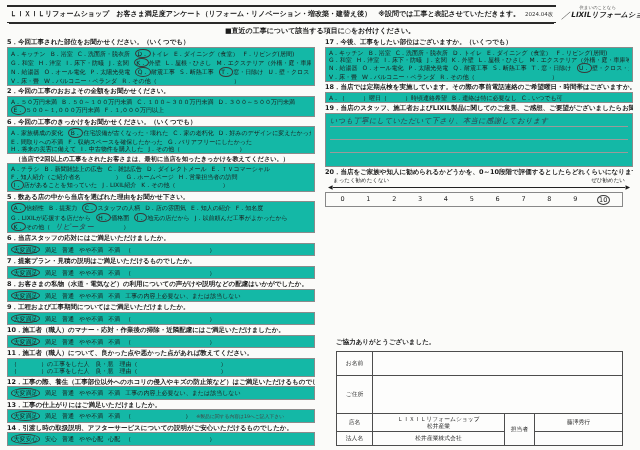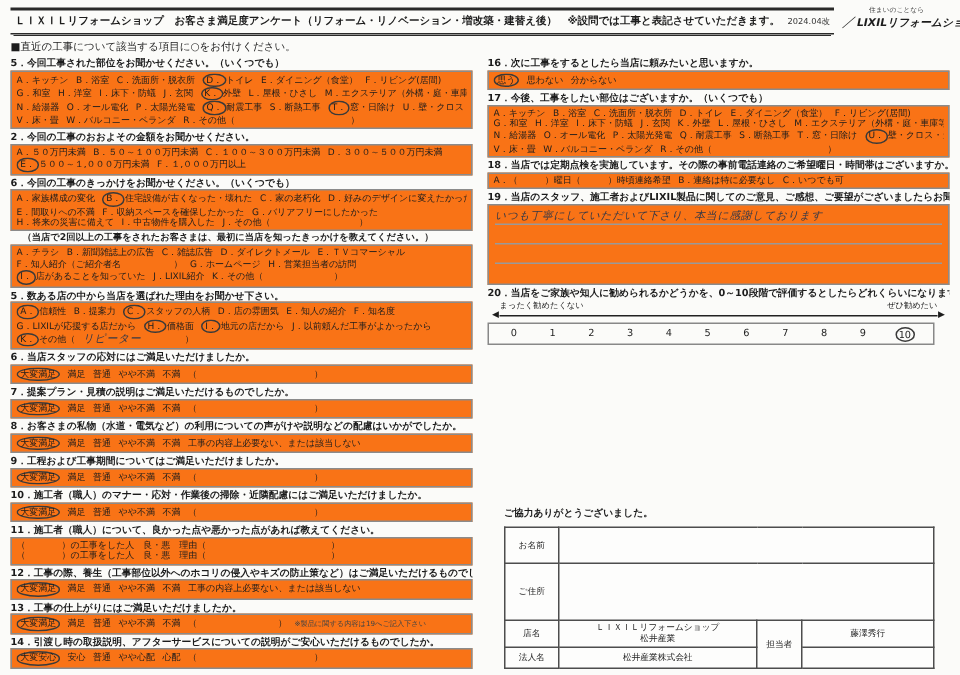--- a/index.html
+++ b/index.html
@@ -9,28 +9,28 @@
   
   .header{display:flex;align-items:flex-start;}
   .header-bar{flex:1;border-top:2px solid #2a2a2a;border-bottom:1px solid #2a2a2a;box-shadow:0 3px 0 -2px #2a2a2a;padding:2px 3px 3px;display:flex;justify-content:flex-start;align-items:center;}
   .header-title{font-size:7px;font-weight:bold;white-space:nowrap;overflow:hidden;}
   .header-rev{font-size:5.5px;color:#333;margin-left:5px;white-space:nowrap;}
   .logo{width:92px;padding-left:5px;}
   .logo-tagline{font-size:4.5px;color:#444;padding-left:18px;line-height:5px;}
   .logo-row{display:flex;align-items:center;}
   .logo-swoosh{font-size:9px;font-style:italic;line-height:8px;margin-right:1px;}
   .logo-text{font-size:7.2px;font-weight:bold;font-style:italic;white-space:nowrap;}
-  .instruction{font-size:7px;font-weight:normal;margin:3px 0 2px;}
+  .instruction{font-size:7px;font-weight:bold;margin:3px 0 2px;text-align:center;}
   
   .cols{display:flex;gap:10px;}
   .col{width:308px;flex:none;}
   .q{margin-bottom:1px;}
   .q-title{font-size:6.5px;font-weight:bold;line-height:8.6px;white-space:nowrap;overflow:hidden;}
   .q-title2{font-size:6.2px;font-weight:bold;line-height:8px;padding-left:8px;white-space:nowrap;overflow:hidden;}
-  .q-box{border:1px solid #8b8b8b;padding:1px 3px;background:#f97316;}
+  .q-box{border:1px solid #8b8b8b;padding:1px 3px;background:#14b8a6;}
   .q-line{font-size:6px;line-height:7.4px;white-space:nowrap;overflow:hidden;}
   .tk{margin-right:5px;display:inline-block;}
   .tk:last-child{margin-right:0;}
   .circ{display:inline-block;border:1px solid #3a3a3a;border-radius:50%;padding:0 1.5px;margin:0;}
   .hand{font-style:italic;color:#343847;font-size:7.2px;letter-spacing:0.5px;}
   .note{font-size:4.8px;color:#444;}
   .ruled{padding:0 4px;}
   .ruled .q-line{border-bottom:1px solid #9a9a9a;height:13px;line-height:13px;}
   .ruled .q-line:last-child{border-bottom:none;}
   
@@ -171,26 +171,20 @@
         </div>
         <div class="q">
           <div class="q-title">14．引渡し時の取扱説明、アフターサービスについての説明がご安心いただけるものでしたか。</div>
           <div class="q-box">
             <div class="q-line"><span class="tk"><span class="circ">大変安心</span></span><span class="tk">安心</span><span class="tk">普通</span><span class="tk">やや心配</span><span class="tk">心配</span><span class="tk">（　　　　　　　　　　　　　）</span></div>
           </div>
         </div>
       </div>
     <div class="col" id="col-right">
 
-    <div class="q">
-          <div class="q-title">16．次に工事をするとしたら当店に頼みたいと思いますか。</div>
-          <div class="q-box">
-            <div class="q-line"><span class="tk"><span class="circ">思う</span></span><span class="tk">思わない</span><span class="tk">分からない</span></div>
-          </div>
-        </div>
         <div class="q">
           <div class="q-title">17．今後、工事をしたい部位はございますか。（いくつでも）</div>
           <div class="q-box">
             <div class="q-line"><span class="tk"><span>A．</span>キッチン</span><span class="tk"><span>B．</span>浴室</span><span class="tk"><span>C．</span>洗面所・脱衣所</span><span class="tk"><span>D．</span>トイレ</span><span class="tk"><span>E．</span>ダイニング（食堂）</span><span class="tk"><span>F．</span>リビング(居間)</span></div>
             <div class="q-line"><span class="tk"><span>G．</span>和室</span><span class="tk"><span>H．</span>洋室</span><span class="tk"><span>I．</span>床下・防蟻</span><span class="tk"><span>J．</span>玄関</span><span class="tk"><span>K．</span>外壁</span><span class="tk"><span>L．</span>屋根・ひさし</span><span class="tk"><span>M．</span>エクステリア（外構・庭・車庫等）</span></div>
             <div class="q-line"><span class="tk"><span>N．</span>給湯器</span><span class="tk"><span>O．</span>オール電化</span><span class="tk"><span>P．</span>太陽光発電</span><span class="tk"><span>Q．</span>耐震工事</span><span class="tk"><span>S．</span>断熱工事</span><span class="tk"><span>T．</span>窓・日除け</span><span class="tk"><span class="circ">U．</span>壁・クロス・天井</span></div>
             <div class="q-line"><span class="tk"><span>V．</span>床・畳</span><span class="tk"><span>W．</span>バルコニー・ベランダ</span><span class="tk"><span>R．</span>その他（</span><span class="tk">　　　　　　　　　　　　）</span></div>
           </div>
         </div>
         <div class="q">

